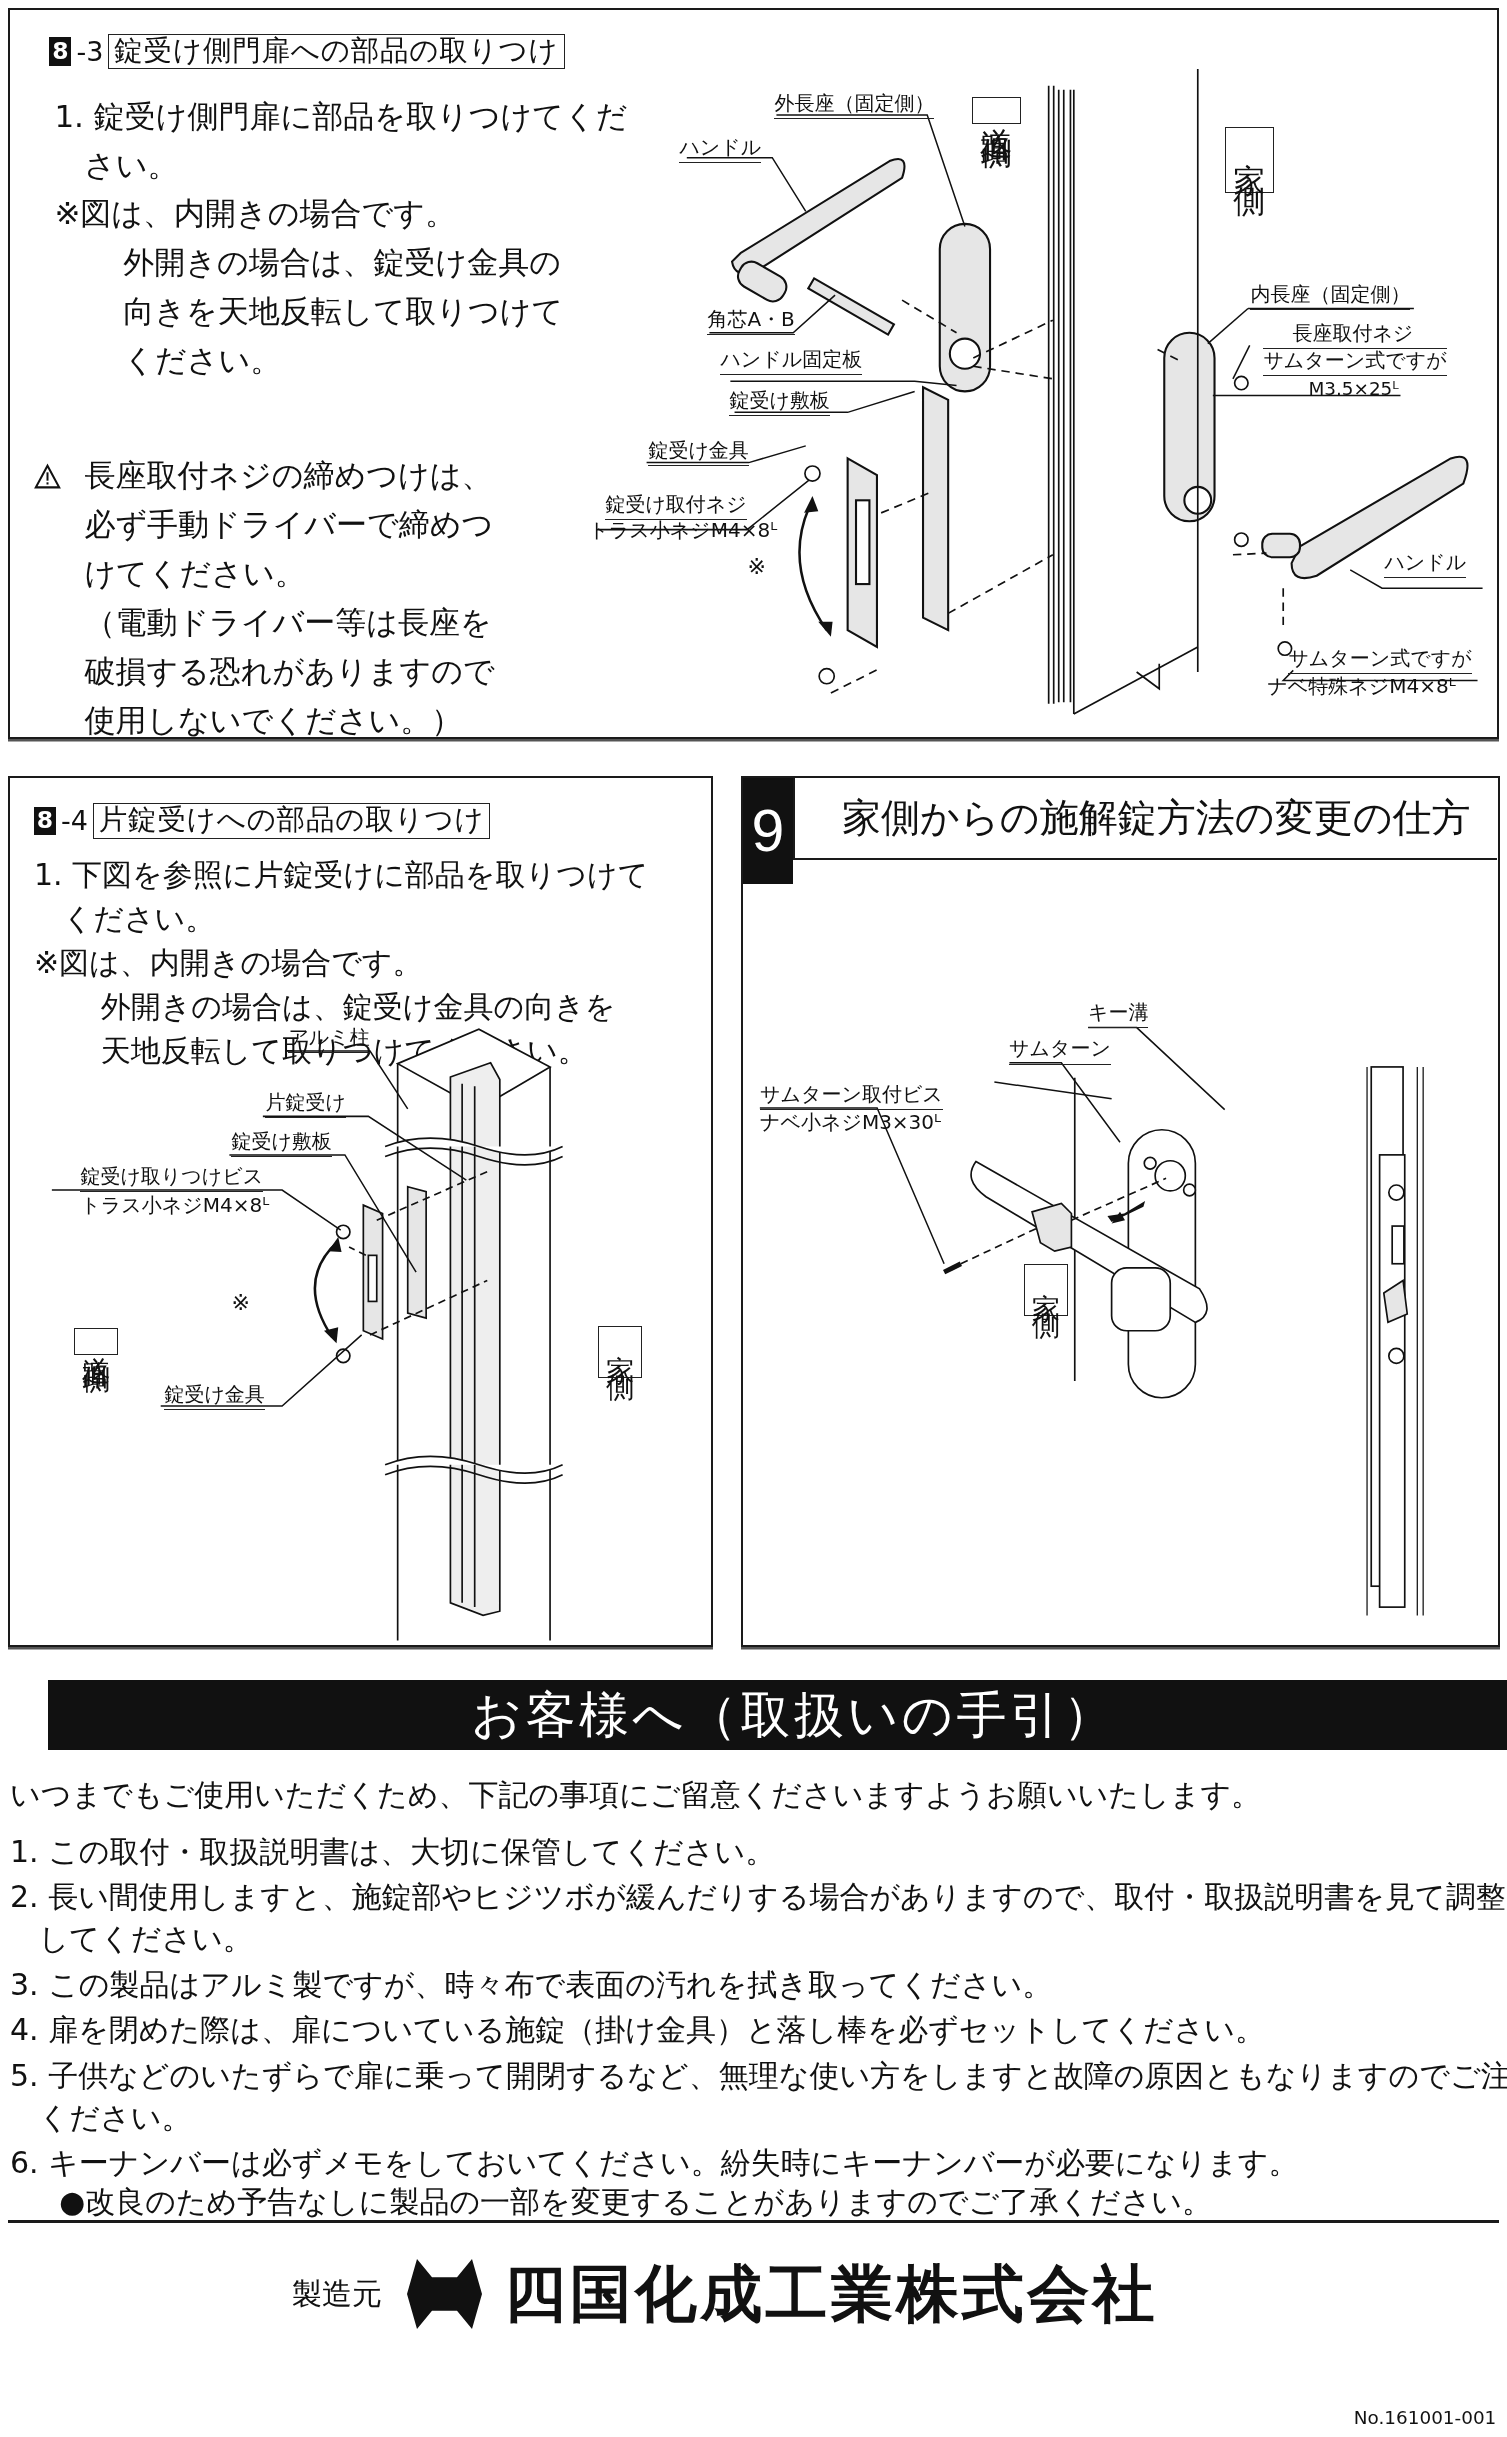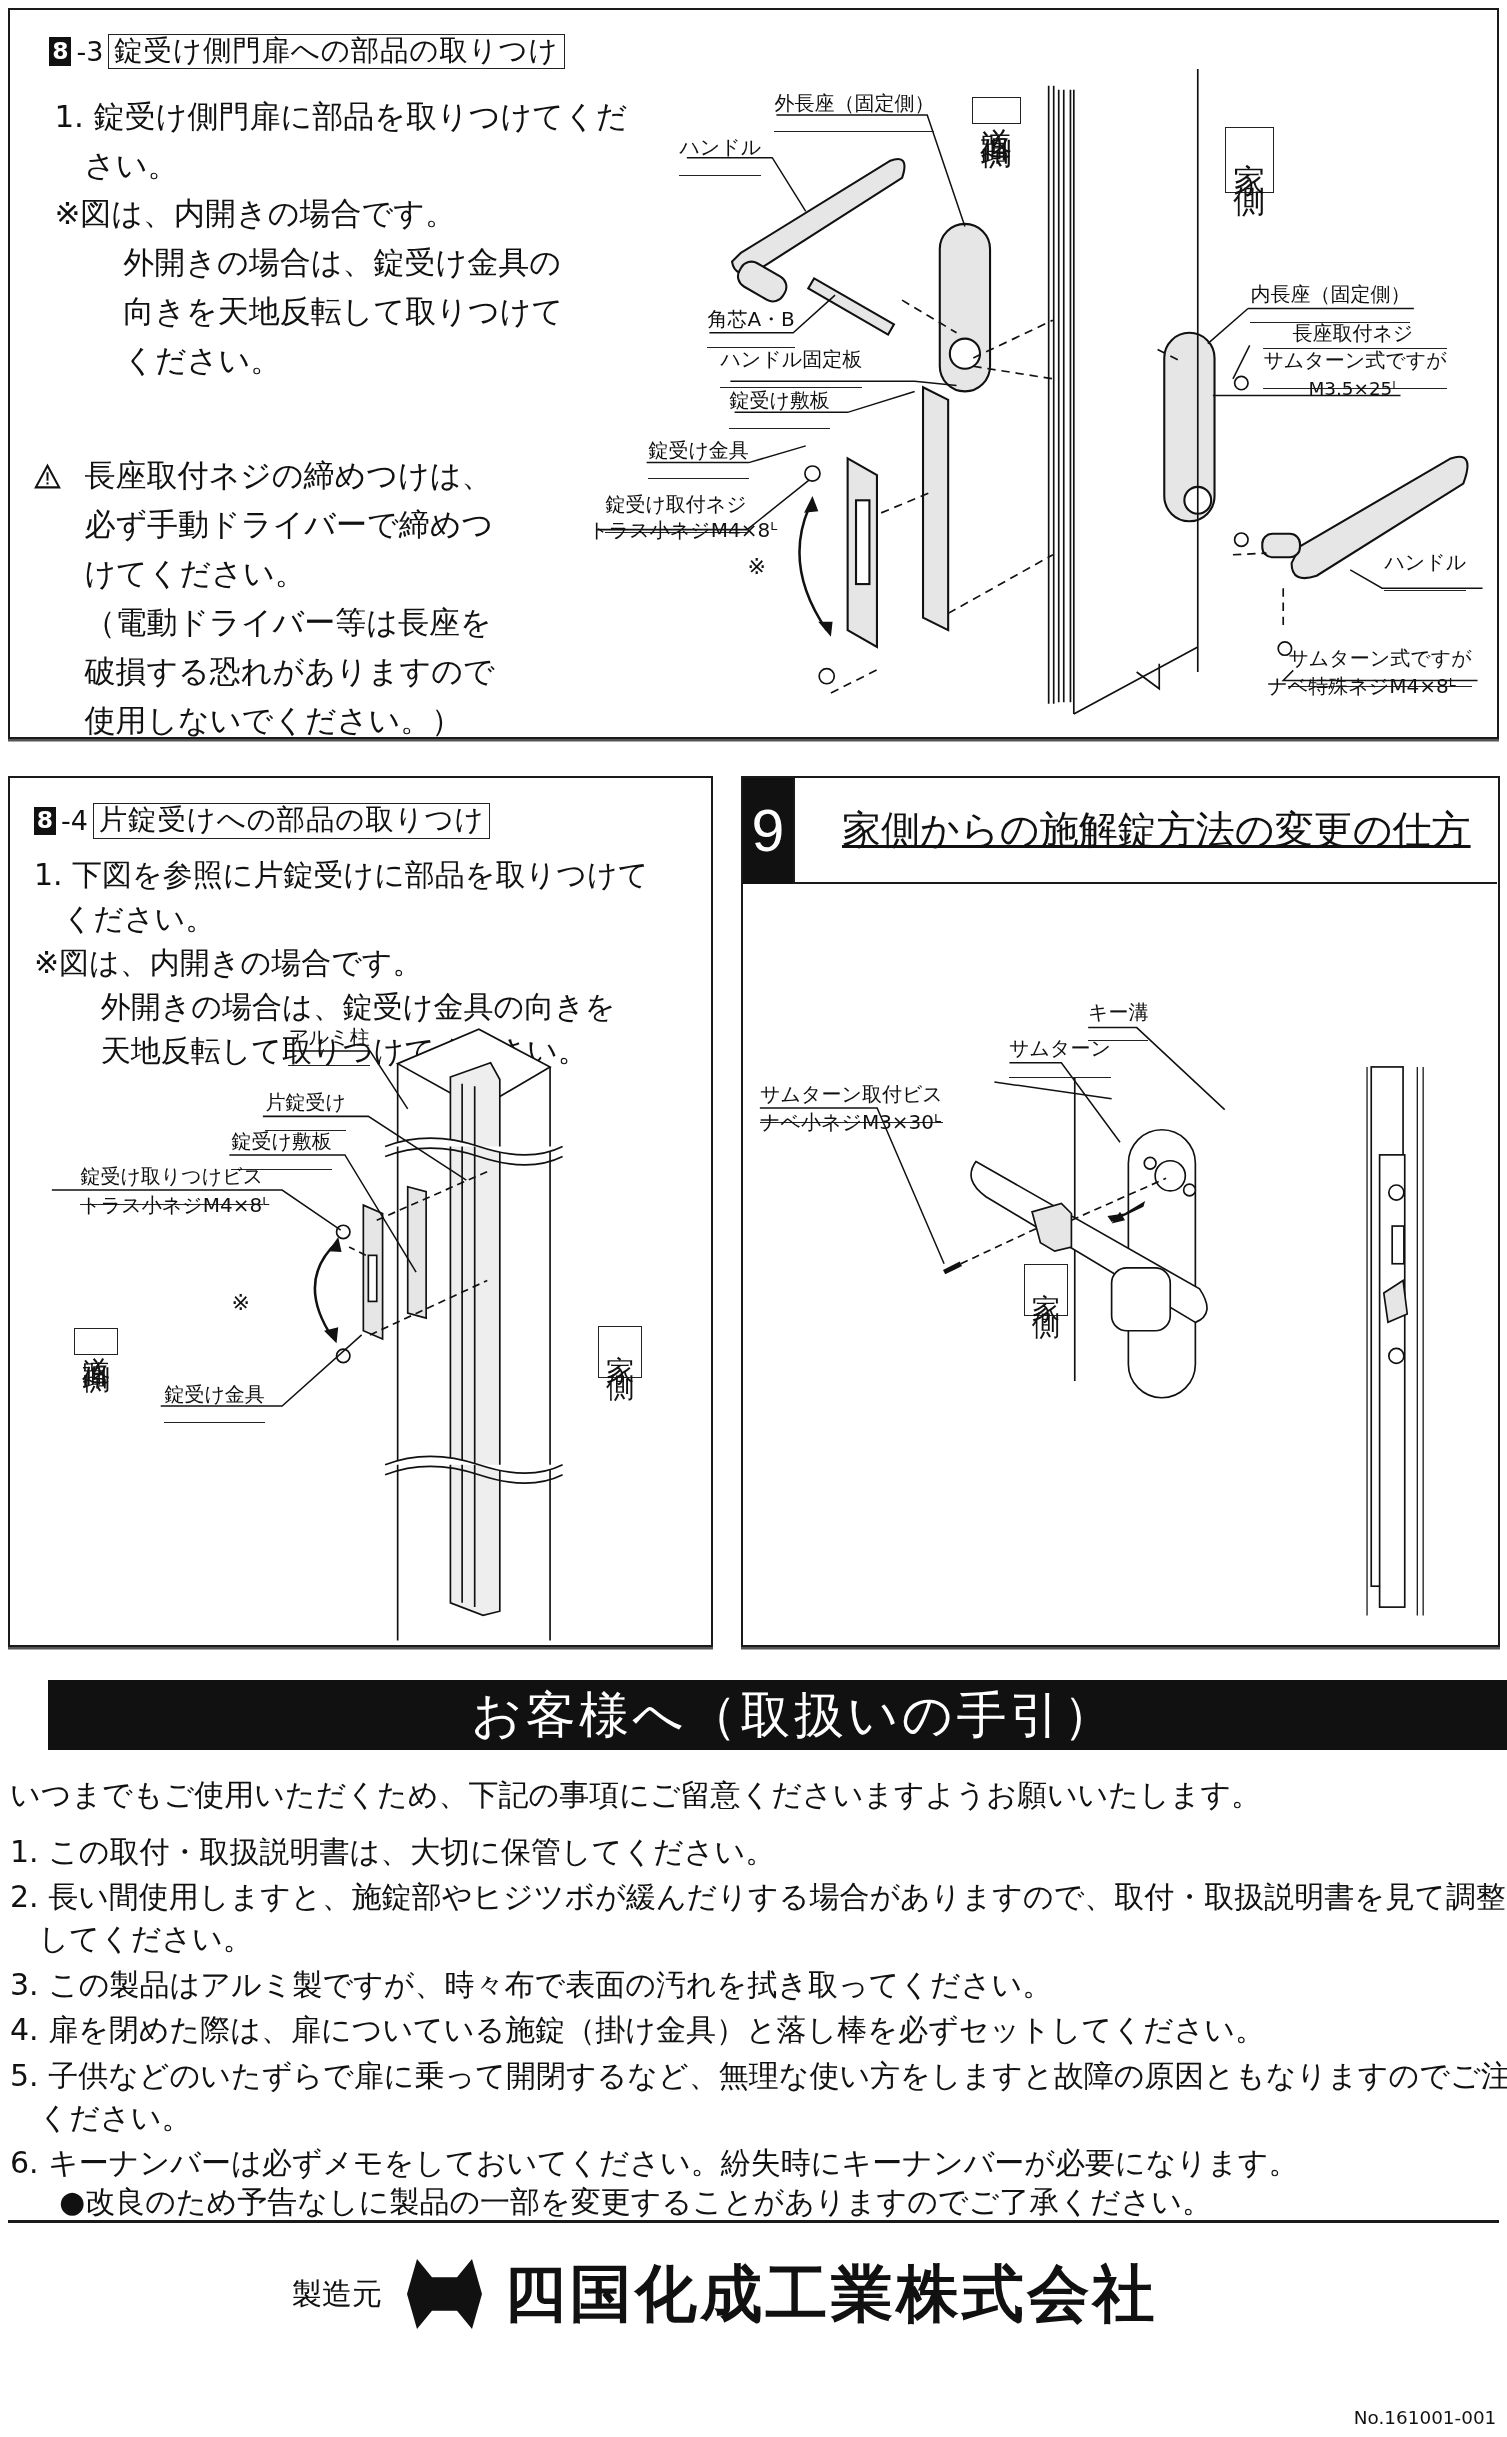--- a/index.html
+++ b/index.html
@@ -5,21 +5,21 @@
   * { box-sizing: border-box; margin: 0; padding: 0; }
   html, body { width: 1508px; height: 2438px; background: #ffffff; }
   body { position: relative; font-family: "DejaVu Sans", "Liberation Sans", sans-serif; color: #111; overflow: hidden; }
   .panel { position: absolute; border: 2.5px solid #1a1a1a; box-shadow: 0 2.5px 0 #555; background: #fff; }
   .sec-head { position: absolute; display: flex; align-items: center; font-size: 27px; line-height: 1; }
   .sec-num { background: #111; color: #fff; font-weight: bold; width: 22px; height: 28.5px; display: inline-flex; align-items: center; justify-content: center; font-size: 23.5px; margin-right: 5px; }
   .sec-sub { margin-right: 5px; font-size: 27px; }
   .sec-title { border: 1.7px solid #222; padding: 1.7px 5px 3.4px; font-size: 28.5px; letter-spacing: 0.8px; }
   .body-text { position: absolute; font-size: 31px; line-height: 49px; white-space: pre; }
   .label { position: absolute; font-size: 20px; line-height: 23.5px; white-space: nowrap; }
-  .label.ul { border-bottom: 1.3px solid #222; padding-bottom: 15px; }
+  .label.ul { border-bottom: 1.3px solid #222; padding-bottom: 2px; }
   .vert-box { position: absolute; border: 1.7px solid #222; background: #fff; font-size: 32px; line-height: 40px; text-align: center; padding: 5px 3.4px; writing-mode: vertical-rl; letter-spacing: 5px; }
   svg.dia { position: absolute; overflow: visible; }
   .nine-num { position: absolute; background: #111; color: #fff; font-size: 59px; font-family: "Liberation Sans", sans-serif; display: flex; align-items: center; justify-content: center; }
   .nine-title { position: absolute; font-size: 39px; display: flex; align-items: center; padding-left: 47px; border-bottom: 2.5px solid #1a1a1a; }
   .banner { position: absolute; background: #111; color: #fff; font-size: 50px; display: flex; align-items: center; justify-content: center; letter-spacing: 3.4px; margin-left: 40px; }
   .care-text { position: absolute; font-size: 30px; line-height: 42px; white-space: pre; }
   .maker { position: absolute; display: flex; align-items: center; }
   .maker-prefix { font-size: 30px; margin-right: 25px; }
   .maker-name { font-size: 62px; font-weight: bold; letter-spacing: 3.4px; }
   .doc-no { position: absolute; font-size: 18.4px; right: 11.7px; bottom: 10px; margin-left: 36px; }
@@ -205,21 +205,21 @@
   <div class="label ul" style="left:70px; top:387px;">錠受け取りつけビス</div>
   <div class="label" style="left:70px; top:416px;">トラス小ネジM4×8ᴸ</div>
   <div class="label" style="left:221px; top:513px; font-size:22px;">※</div>
   <div class="vert-box" style="left:64px; top:550px; font-size:28.5px; line-height:35px;">道路側</div>
   <div class="label ul" style="left:154px; top:605px;">錠受け金具</div>
   <div class="vert-box" style="left:588px; top:548px; font-size:28.5px; line-height:35px; letter-spacing:20px;">家側</div>
 </div>
 
 <div class="panel" style="left:741px; top:776px; width:759px; height:871px;">
   <div class="nine-num" style="left:0; top:0; width:50px; height:106px;">9</div>
-  <div class="nine-title" style="left:50px; top:0; width:704px; height:106px; border-left:2.5px solid #1a1a1a;text-decoration:underline;">家側からの施解錠方法の変更の仕方</div>
+  <div class="nine-title" style="left:50px; top:0; width:704px; height:82px; border-left:2.5px solid #1a1a1a;">家側からの施解錠方法の変更の仕方</div>
 
   <svg class="dia" style="left:0; top:0;" width="759" height="871" viewBox="0 0 906 1040">
     <g stroke="#111" stroke-width="2" fill="#fff">
       <line x1="396" y1="358" x2="396" y2="720"></line>
       <rect x="460" y="420" width="80" height="320" rx="40"></rect>
       <path d="M278,458 L545,610 Q565,640 540,650 L290,500 Q262,480 278,458 Z"></path>
       <rect x="440" y="585" width="70" height="75" rx="18"></rect>
       <circle cx="510" cy="475" r="18"></circle>
       <circle cx="486" cy="460" r="7"></circle>
       <circle cx="533" cy="492" r="7"></circle>

